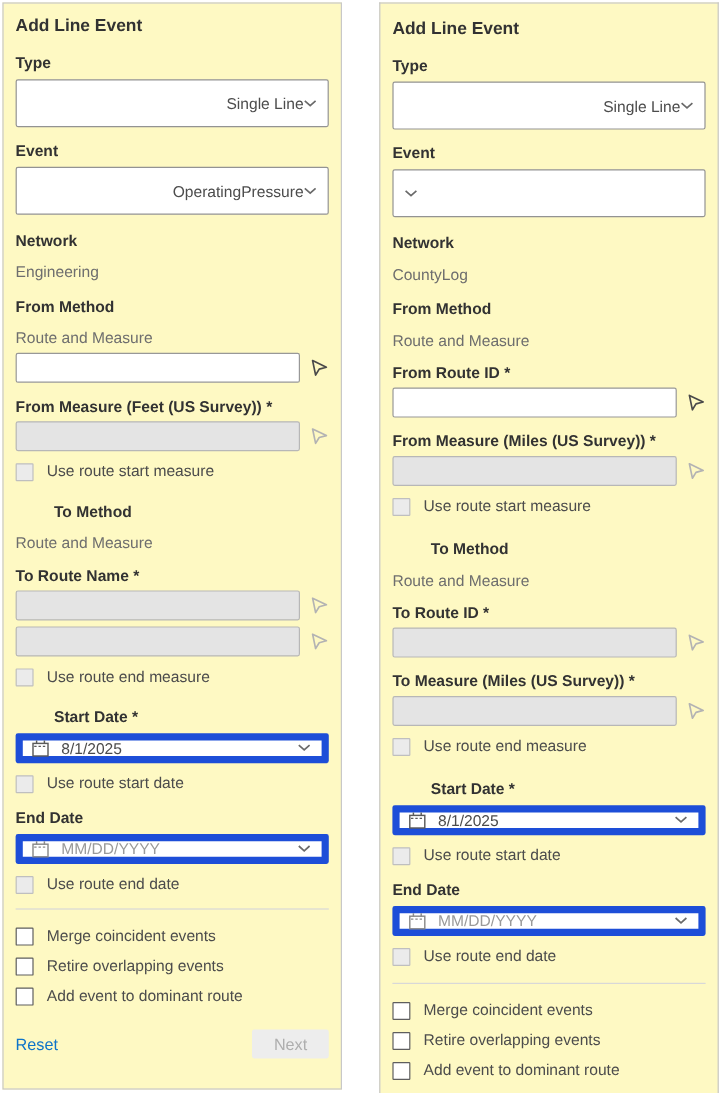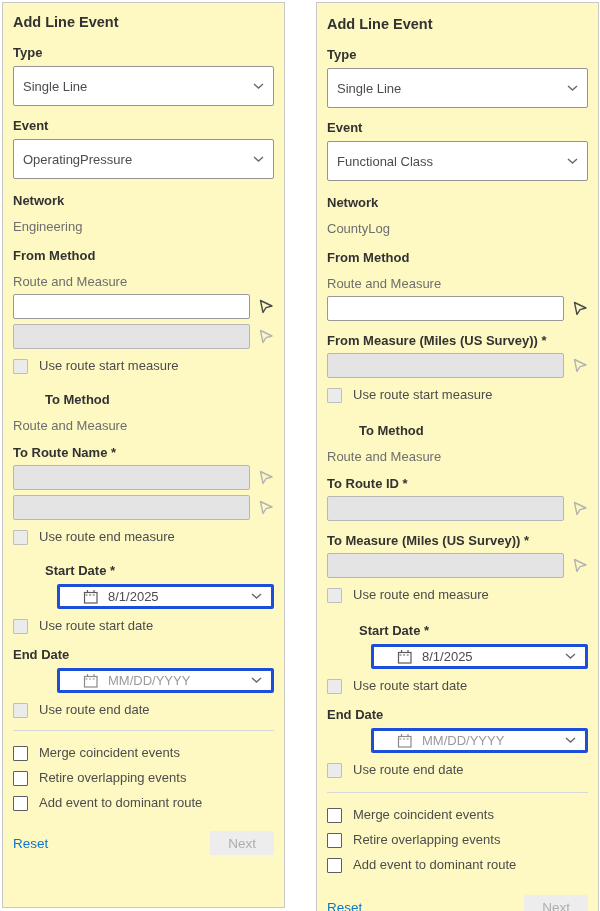--- a/index.html
+++ b/index.html
@@ -18,21 +18,21 @@
   .panel--right .panel-title{margin-top:13px;}
   .field-label{font-size:13px;font-weight:700;color:#323232;line-height:15px;margin-top:14px;}
   .field-label.tight{margin-top:12px;}
   .field-label.tighter{margin-top:13px;}
   .section-gap{margin-top:18px;margin-left:32px;}
   .panel--right .section-gap{margin-top:20px;}
   .value-text{font-size:13px;color:#6e6e6e;line-height:15px;margin-top:11px;}
   .select-box{
     margin-top:6px;height:40px;box-sizing:border-box;border:1px solid #939393;
     border-radius:2px;display:flex;align-items:center;padding:14px 9px;background:#fff;
-    font-size:13px;color:#4c4c4c;cursor:pointer;
+    font-size:13px;color:#4c4c4c;cursor:pointer;text-align:right;
   }
   .select-box .sel-text{flex:1;white-space:nowrap;overflow:hidden;}
   .chev{flex:0 0 auto;display:block;}
   .input-row{margin-top:5px;display:flex;align-items:center;}
   .input-row .txt{
     flex:0 0 auto;width:237px;height:25px;box-sizing:border-box;border:1px solid #989898;
     border-radius:2px;background:#fff;font:13px "Liberation Sans",sans-serif;color:#323232;
     padding:0 8px;outline:none;
   }
   .input-row .txt:disabled{background:#e4e4e4;border-color:#b7b7b7;}
@@ -40,22 +40,22 @@
   .cb-row{display:flex;align-items:center;margin-top:9px;}
   .cb-row.opt{margin-top:9px;}
   .cb-row.first-opt{margin-top:14px;}
   .cb{
     width:15px;height:15px;box-sizing:border-box;border:1px solid #bfbfbf;background:#ebebeb;
     border-radius:1px;flex:0 0 auto;
   }
   .cb.enabled{background:#ffffff;border:1.6px solid #5e5e5e;cursor:pointer;}
   .cb-label{font-size:13px;color:#4c4c4c;margin-left:11px;line-height:16px;}
   .date-box{
-    margin-top:6px;height:25px;box-sizing:border-box;border:3px solid #1d4ed8;border-radius:2px;
-    display:flex;align-items:center;padding:0 9px 0 23px;background:#fff;font-size:13px;cursor:pointer;margin-left:44px;
+    margin-top:6px;height:25px;box-sizing:border-box;border:6px solid #1d4ed8;border-radius:2px;
+    display:flex;align-items:center;padding:0 9px 0 7px;background:#fff;font-size:13px;cursor:pointer;
   }
   .date-box .cal{flex:0 0 auto;display:block;margin-right:9px;}
   .date-box .date-text{flex:1;color:#4c4c4c;}
   .date-box .date-text.placeholder{color:#9a9a9a;}
   .cb-row.date-cb{margin-top:9px;}
   .divider{border-top:1px solid #d8d8d8;margin-top:12px;}
   .panel--right .divider{margin-top:14px;}
   .footer{margin-top:20px;display:flex;align-items:center;justify-content:space-between;}
   .panel--right .footer{margin-top:22px;}
   .reset-link{font-size:13.5px;color:#0e74c9;cursor:pointer;}
@@ -110,20 +110,21 @@
   <div class="field-label">From Method</div>
   <div class="value-text">Route and Measure</div>
 
   <div class="input-row">
     <input class="txt" type="text" value="" style="">
     <svg class="pick-arrow" width="17" height="17" style="stroke:#4a4a4a">
         <use href="#i-cursor"></use>
       </svg>
   </div>
 
+  <div class="field-label tight">From Measure (Feet (US Survey)) *</div>
   <div class="input-row">
     <input class="txt" type="text" disabled="" value="" style="">
     <svg class="pick-arrow" width="17" height="17" style="stroke:#b3b3b3">
         <use href="#i-cursor"></use>
       </svg>
   </div>
 
   <div class="cb-row">
     <span class="cb"></span>
     <span class="cb-label">Use route start measure</span>
@@ -209,32 +210,32 @@
   <div class="field-label">Type</div>
   <div class="select-box">
     <span class="sel-text">Single Line</span>
     <svg class="chev" width="11" height="7">
         <use href="#i-chevron"></use>
       </svg>
   </div>
 
   <div class="field-label tight">Event</div>
   <div class="select-box">
-    <span class="sel-text">Functional Class</span>
     <svg class="chev" width="11" height="7">
         <use href="#i-chevron"></use>
       </svg>
   </div>
 
   <div class="field-label">Network</div>
   <div class="value-text">CountyLog</div>
 
   <div class="field-label">From Method</div>
   <div class="value-text">Route and Measure</div>
 
+  <div class="field-label tight">From Route ID *</div>
   <div class="input-row">
     <input class="txt" type="text" value="" style="">
     <svg class="pick-arrow" width="17" height="17" style="stroke:#4a4a4a">
         <use href="#i-cursor"></use>
       </svg>
   </div>
 
   <div class="field-label tight">From Measure (Miles (US Survey)) *</div>
   <div class="input-row">
     <input class="txt" type="text" disabled="" value="" style="">

